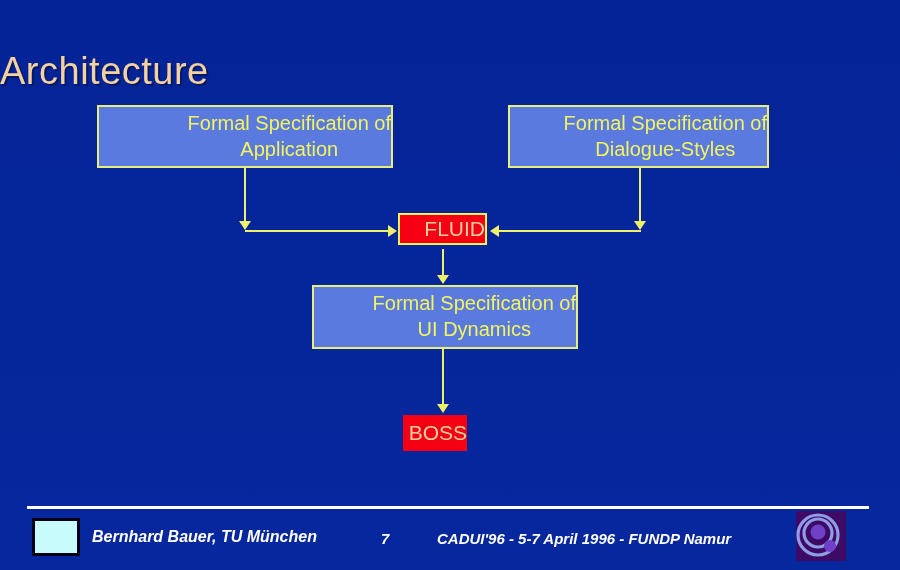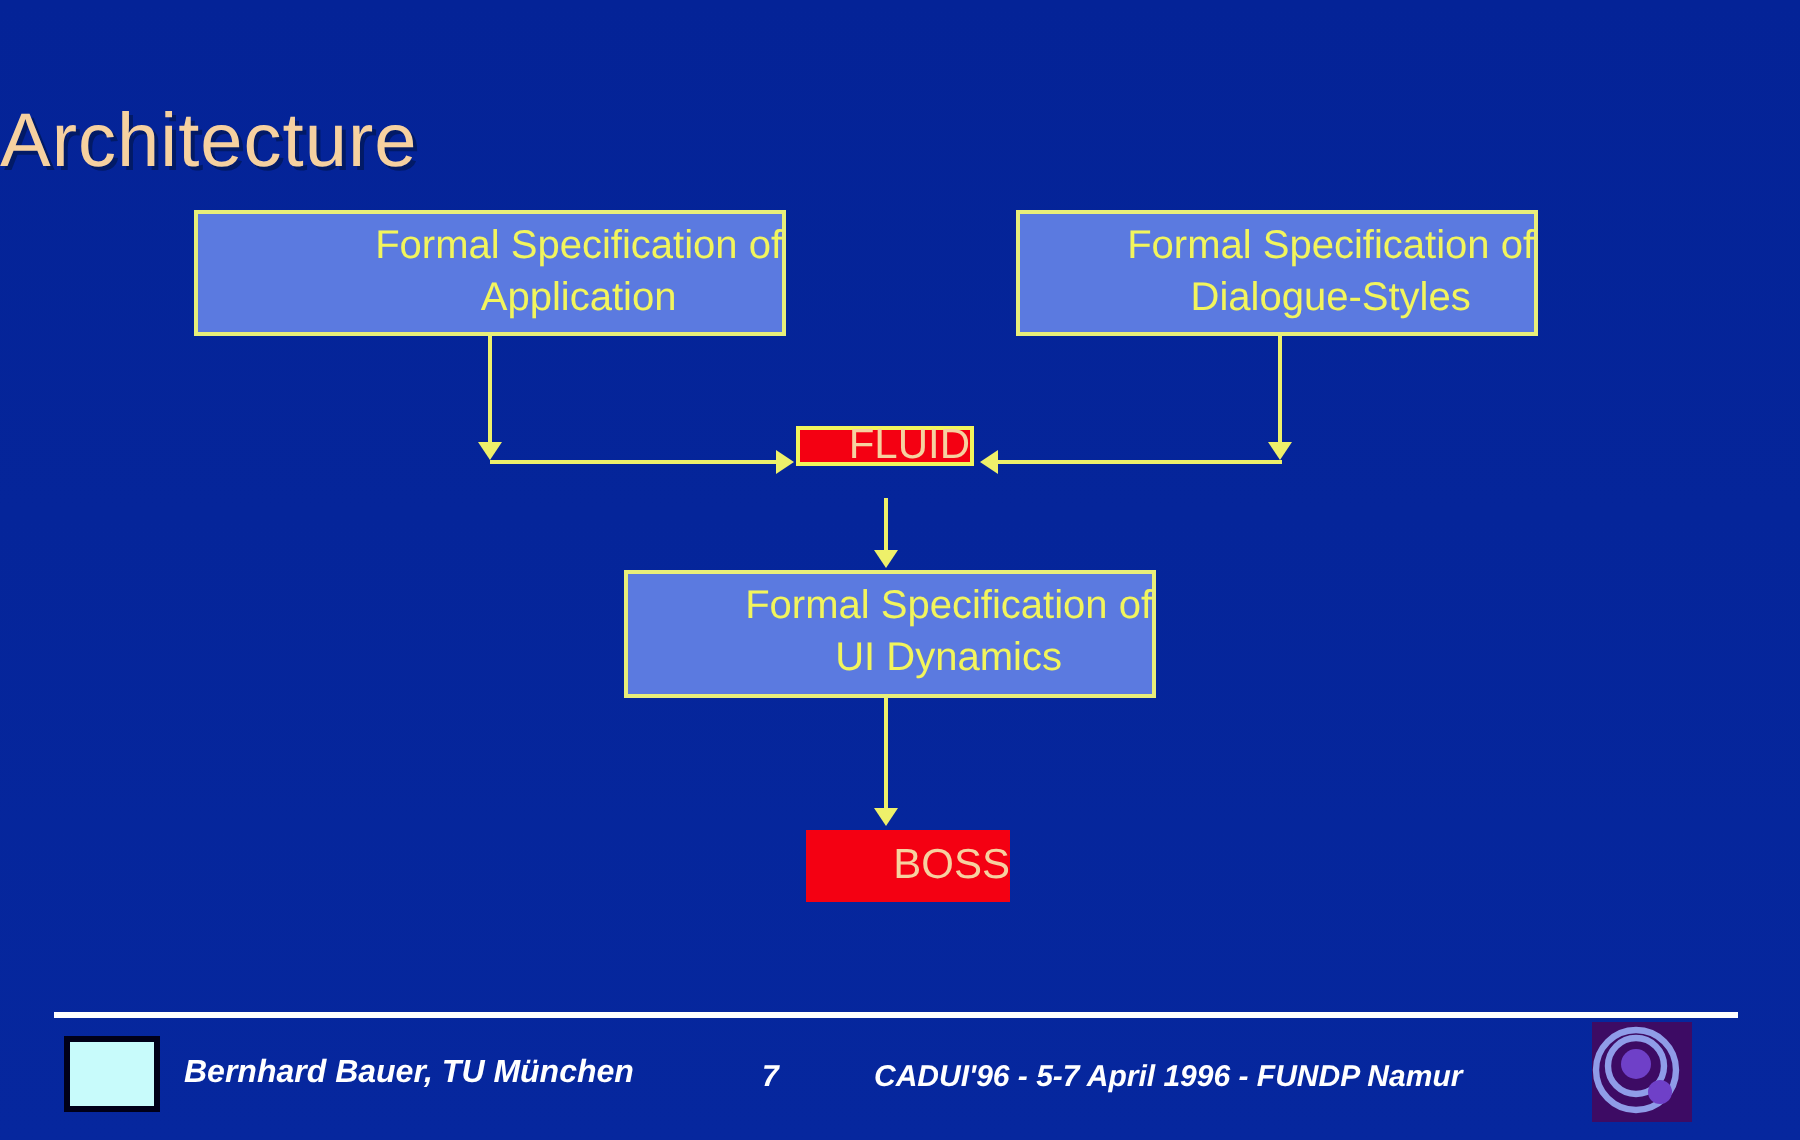--- a/index.html
+++ b/index.html
@@ -58,23 +58,23 @@
     background: #f40012;
     color: #f6d1a0;
     font-size: 21px;
   }
   .node-red.bordered {
     border: 2px solid #f2f55c;
   }
 
   #box-app      { left: 97px;  top: 105px; width: 296px; height: 63px; }
   #box-dialogue { left: 508px; top: 105px; width: 261px; height: 63px; }
-  #box-fluid    { left: 398px; top: 213px; width: 89px;  height: 20px; }
+  #box-fluid    { left: 398px; top: 213px; width: 89px;  height: 32px; }
   #box-dynamics { left: 312px; top: 285px; width: 266px; height: 64px; }
-  #box-boss     { left: 403px; top: 415px; width: 102px;  height: 36px; }
+  #box-boss     { left: 403px; top: 415px; width: 64px;  height: 36px; }
 
   
   .conn {
     position: absolute;
     background: #eef06a;
   }
   .vline { width: 2px; }
   .hline { height: 2px; }
 
   .arrow {

